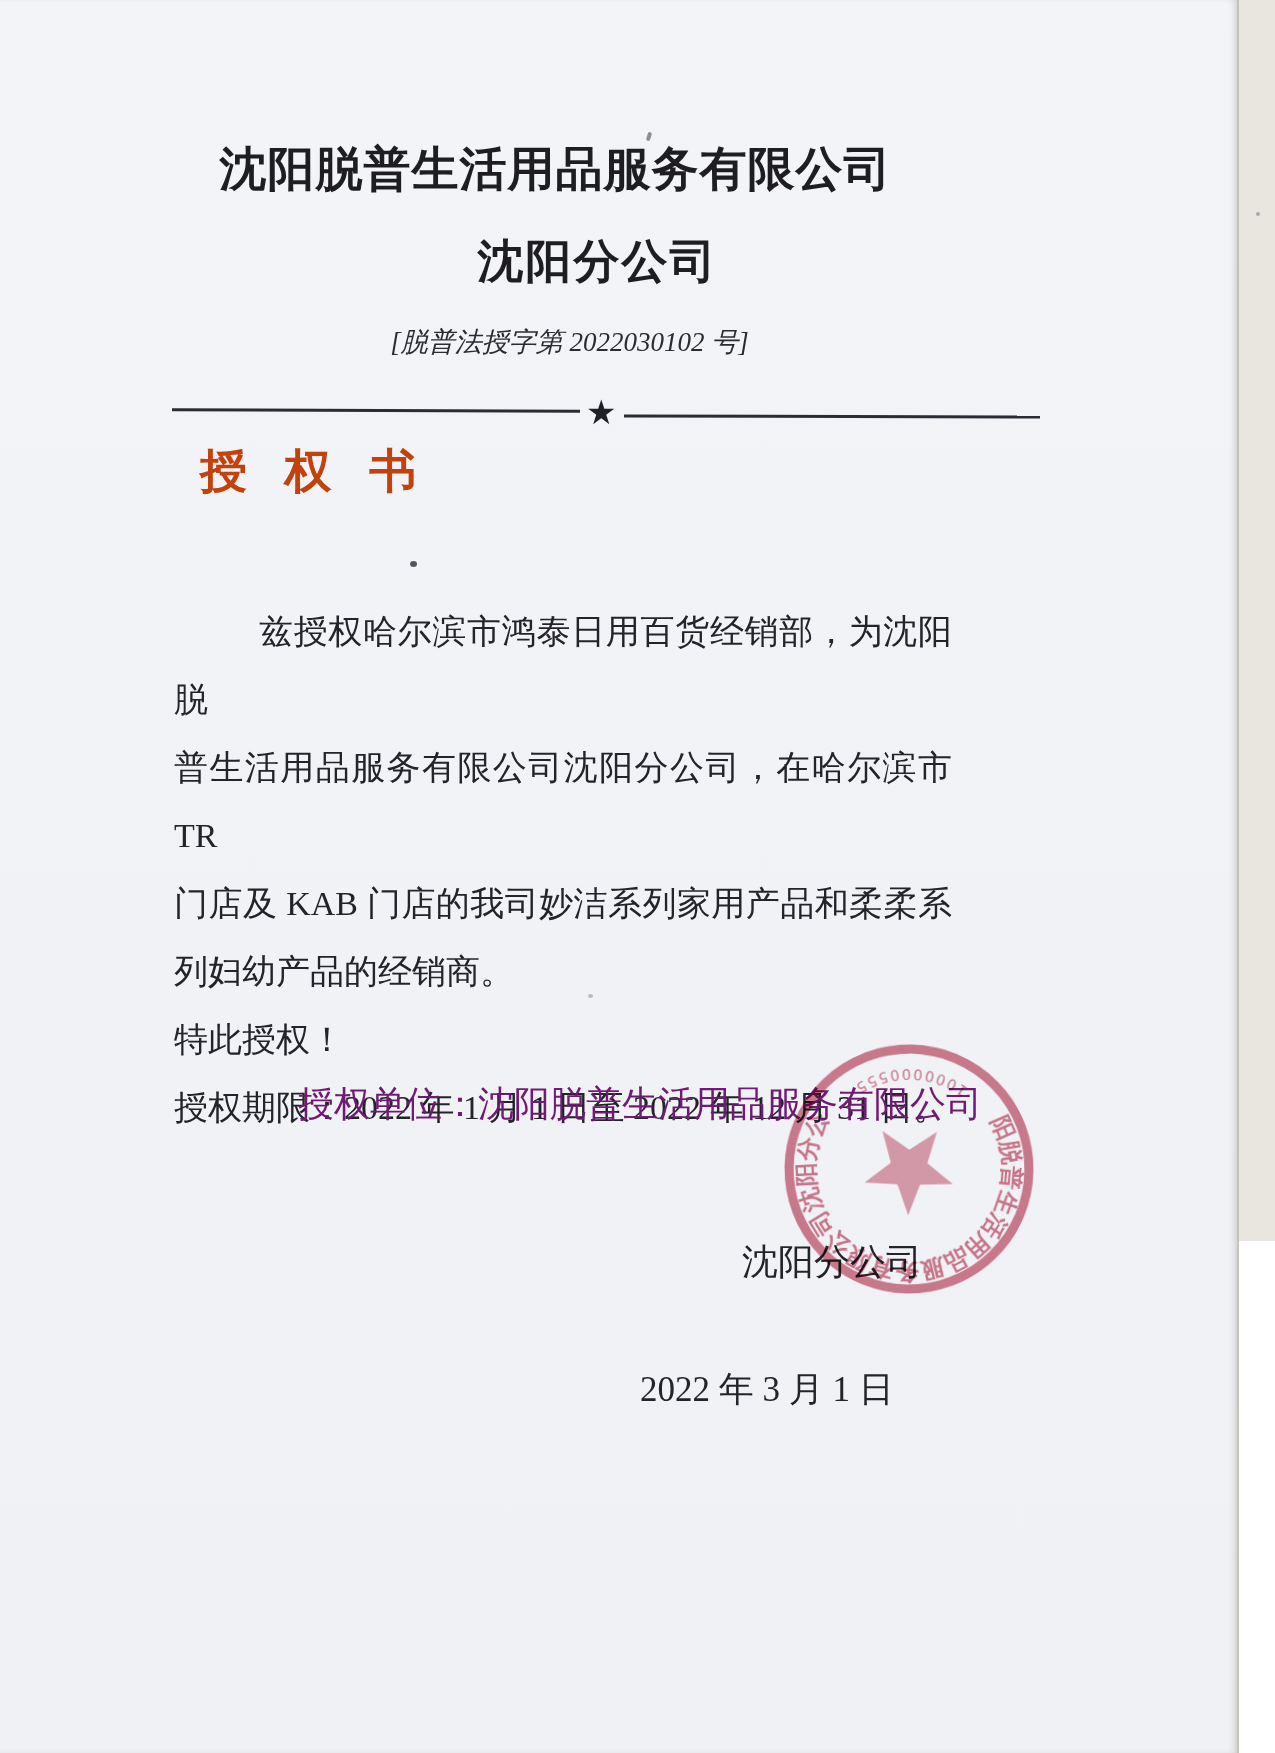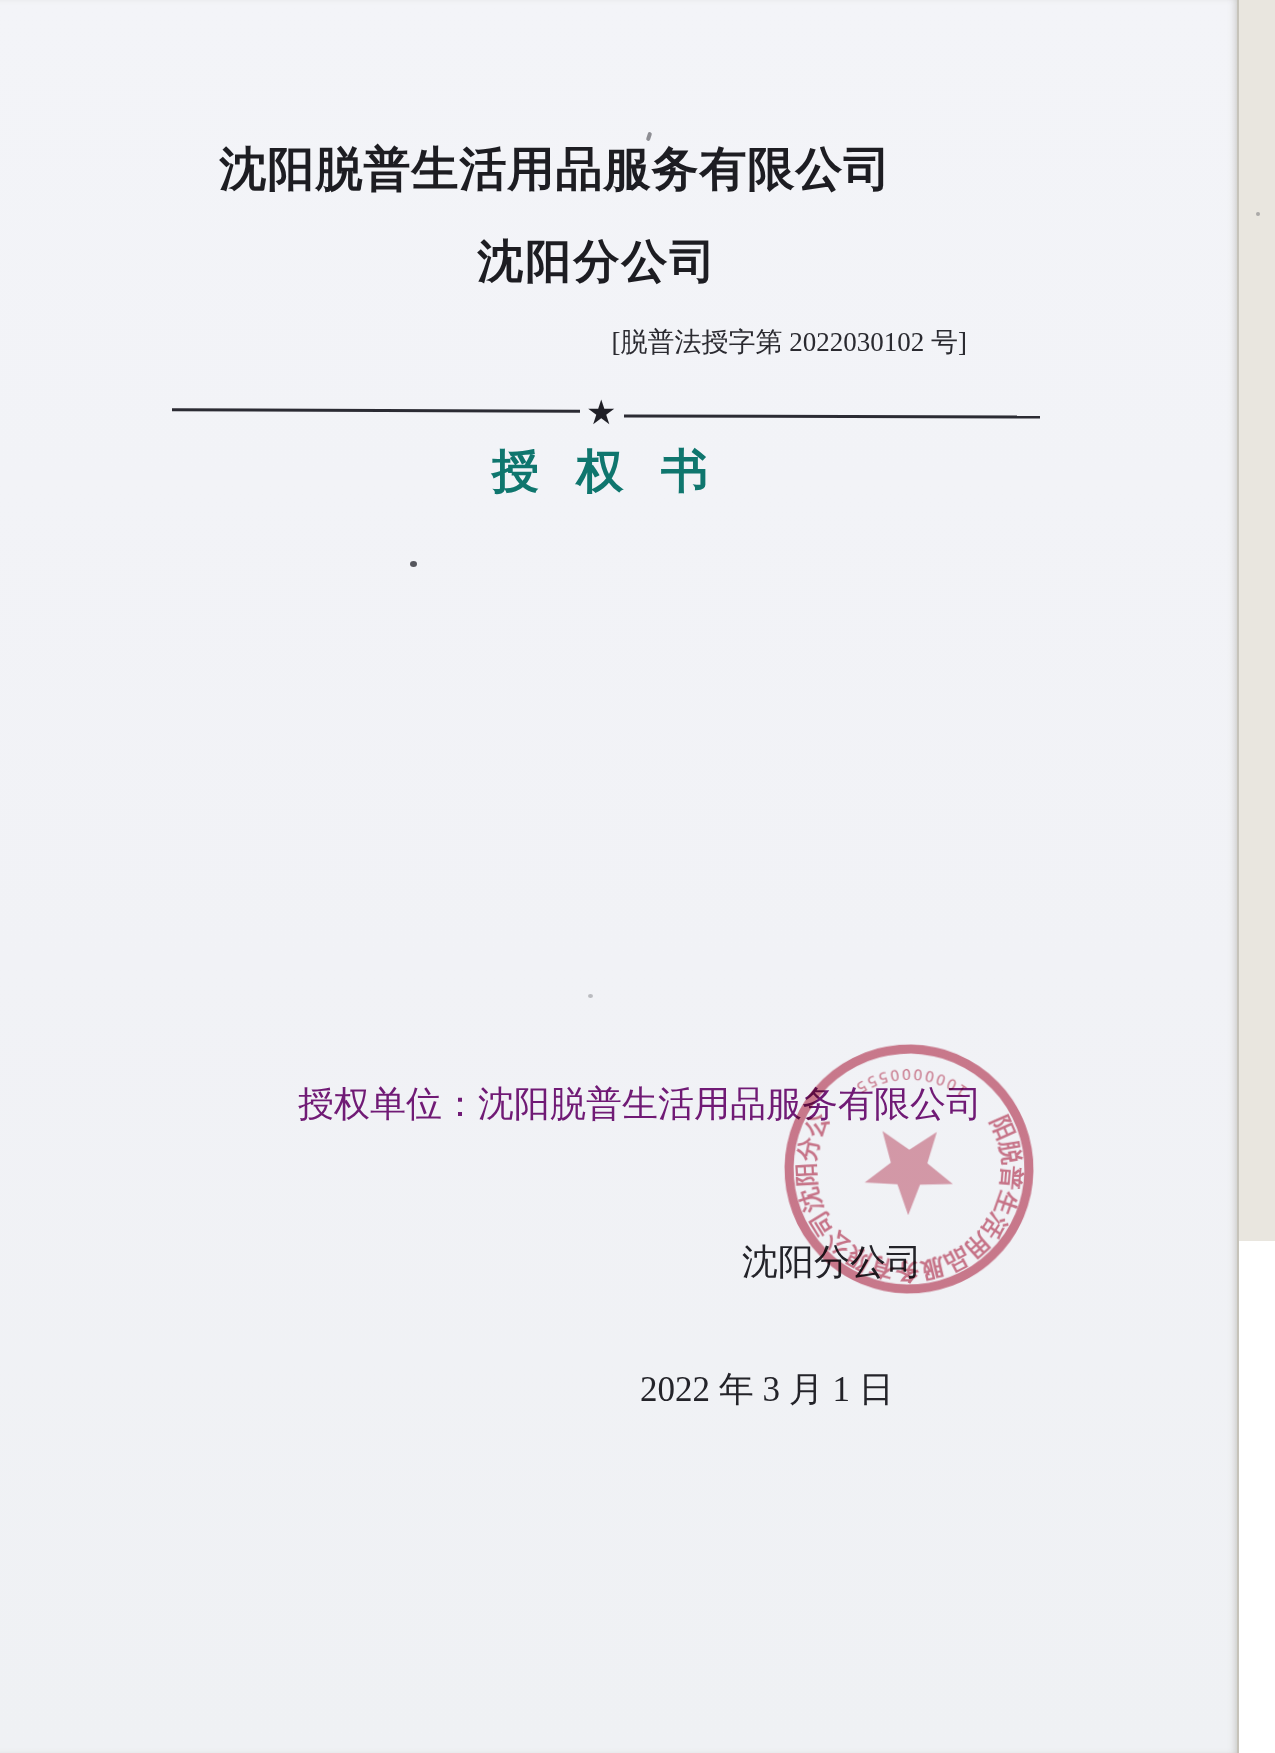--- a/index.html
+++ b/index.html
@@ -45,47 +45,47 @@
     left: 200px; top: 231px; width: 795px;
     text-align: center;
     font-family: "Liberation Sans", sans-serif;
     font-weight: 700;
     font-size: 46px;
     letter-spacing: 2px;
     color: #1d1d22;
   }
   .ref-line {
     left: 172px; top: 324px; width: 795px;
-    text-align: right;
+    text-align: center;
     font-size: 27px;
     color: #2a2a30;
+    font-style: italic;
   }
   .divider { left: 172px; top: 398px; width: 868px; height: 24px; }
   .divider .line-left {
     position: absolute; left: 0; top: 11px;
     width: 408px; height: 3px; background: #2b2b33;
     transform: rotate(0.2deg);
   }
   .divider .star-glyph {
     position: absolute; left: 414px; top: -6px;
     font-size: 34px; color: #1f1f26;
     font-family: "DejaVu Sans", sans-serif;
   }
   .divider .line-right {
     position: absolute; left: 452px; top: 17px;
     width: 416px; height: 3px; background: #2b2b33;
     transform: rotate(0.15deg);
   }
   .heading {
     left: 200px; top: 440px; width: 800px;
-    text-align: center;
     font-size: 47px;
     font-weight: 700;
     word-spacing: 0.55em;
-    color: #0f766e;
+    color: #c2410c;
   }
   .body-block {
     left: 174px; top: 598px; width: 778px;
     font-size: 34px;
     line-height: 68px;
     color: #232329;
   }
   .body-block .jl {
     text-align: justify;
     text-align-last: justify;
@@ -148,20 +148,28 @@
   <div class="abs ref-line">[脱普法授字第 2022030102 号]</div>
 
   <div class="abs divider">
     <div class="line-left"></div>
     <span class="star-glyph">★</span>
     <div class="line-right"></div>
   </div>
 
   <div class="abs heading">授 权 书</div>
 
+  <div class="abs body-block">
+    <div class="jl indent">兹授权哈尔滨市鸿泰日用百货经销部，为沈阳脱</div>
+    <div class="jl">普生活用品服务有限公司沈阳分公司，在哈尔滨市 TR</div>
+    <div class="jl">门店及 KAB 门店的我司妙洁系列家用产品和柔柔系</div>
+    <div>列妇幼产品的经销商。</div>
+    <div>特此授权！</div>
+    <div>授权期限：2022 年 1 月 1 日至 2022 年 12 月 31 日。</div>
+  </div>
 
   <div class="abs sig-unit">
     <span>授权单位：</span><span>沈阳脱普生活用品服务有限公司</span>
   </div>
   <div class="abs sig-branch">沈阳分公司</div>
   <div class="abs sig-date">2022 年 3 月 1 日</div>
 
   <div class="abs seal">
     <svg viewBox="0 0 260 260" xmlns="http://www.w3.org/2000/svg">
       <defs>

